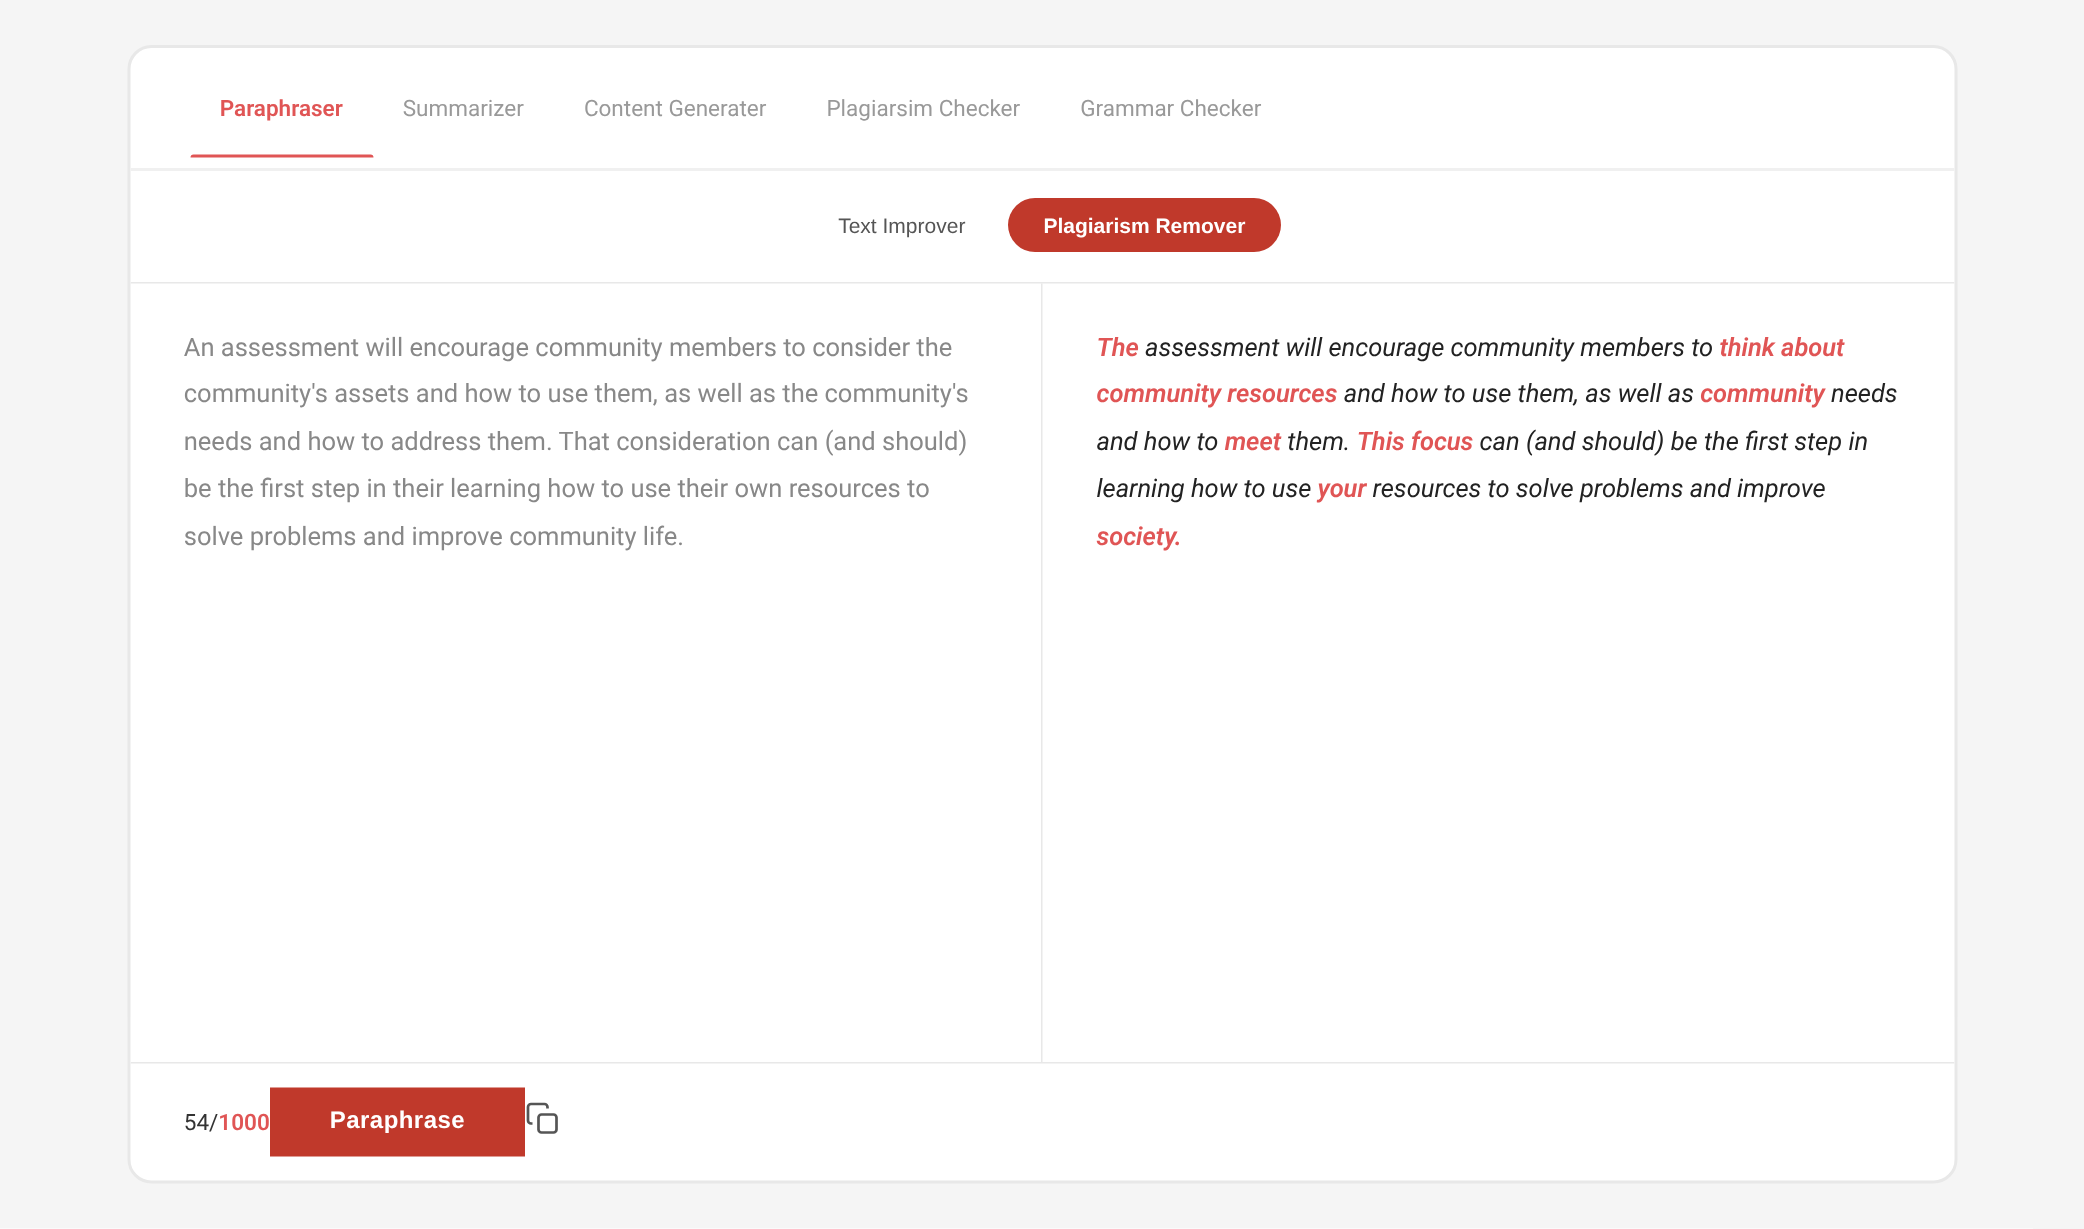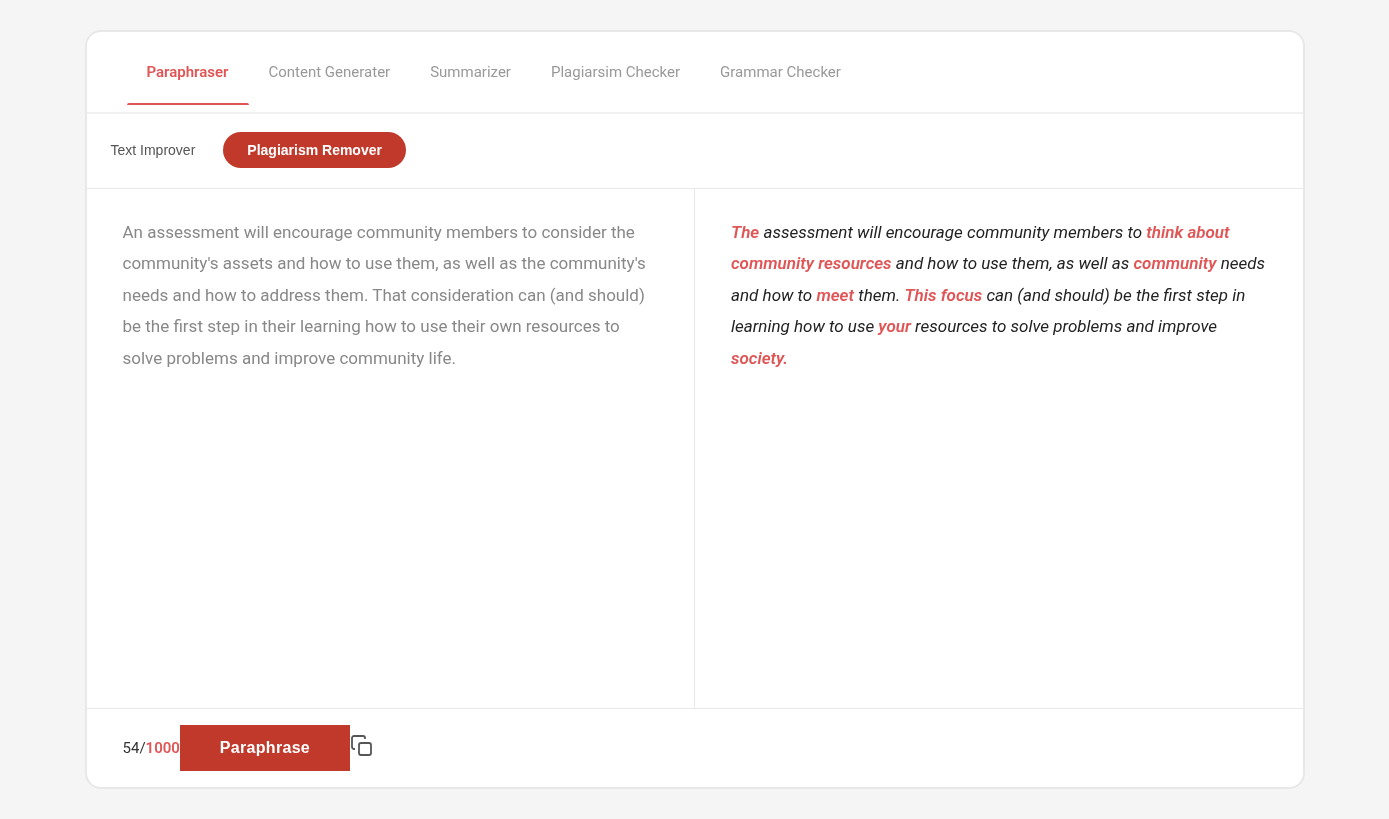--- a/index.html
+++ b/index.html
@@ -59,20 +59,21 @@
       left: 0;
       right: 0;
       height: 2px;
       background: #e05555;
       border-radius: 2px 2px 0 0;
     }
 
     
     .mode-tabs {
       display: flex;
+      justify-content: center;
       padding: 18px 0 20px 0;
       gap: 4px;
     }
 
     .mode-tab {
       padding: 10px 24px;
       border-radius: 24px;
       font-size: 14px;
       font-weight: 500;
       cursor: pointer;
@@ -173,22 +174,22 @@
       stroke-width: 1.8;
     }
   </style>
 </head>
 <body>
 
 <div class="main-container">
 
   <div class="nav-bar">
     <div class="nav-item active">Paraphraser</div>
+    <div class="nav-item">Summarizer</div>
     <div class="nav-item">Content Generater</div>
-    <div class="nav-item">Summarizer</div>
     <div class="nav-item">Plagiarsim Checker</div>
     <div class="nav-item">Grammar Checker</div>
   </div>
 
   <div class="mode-tabs">
     <button class="mode-tab">Text Improver</button>
     <button class="mode-tab active">Plagiarism Remover</button>
   </div>
 
   <div class="content-area">

